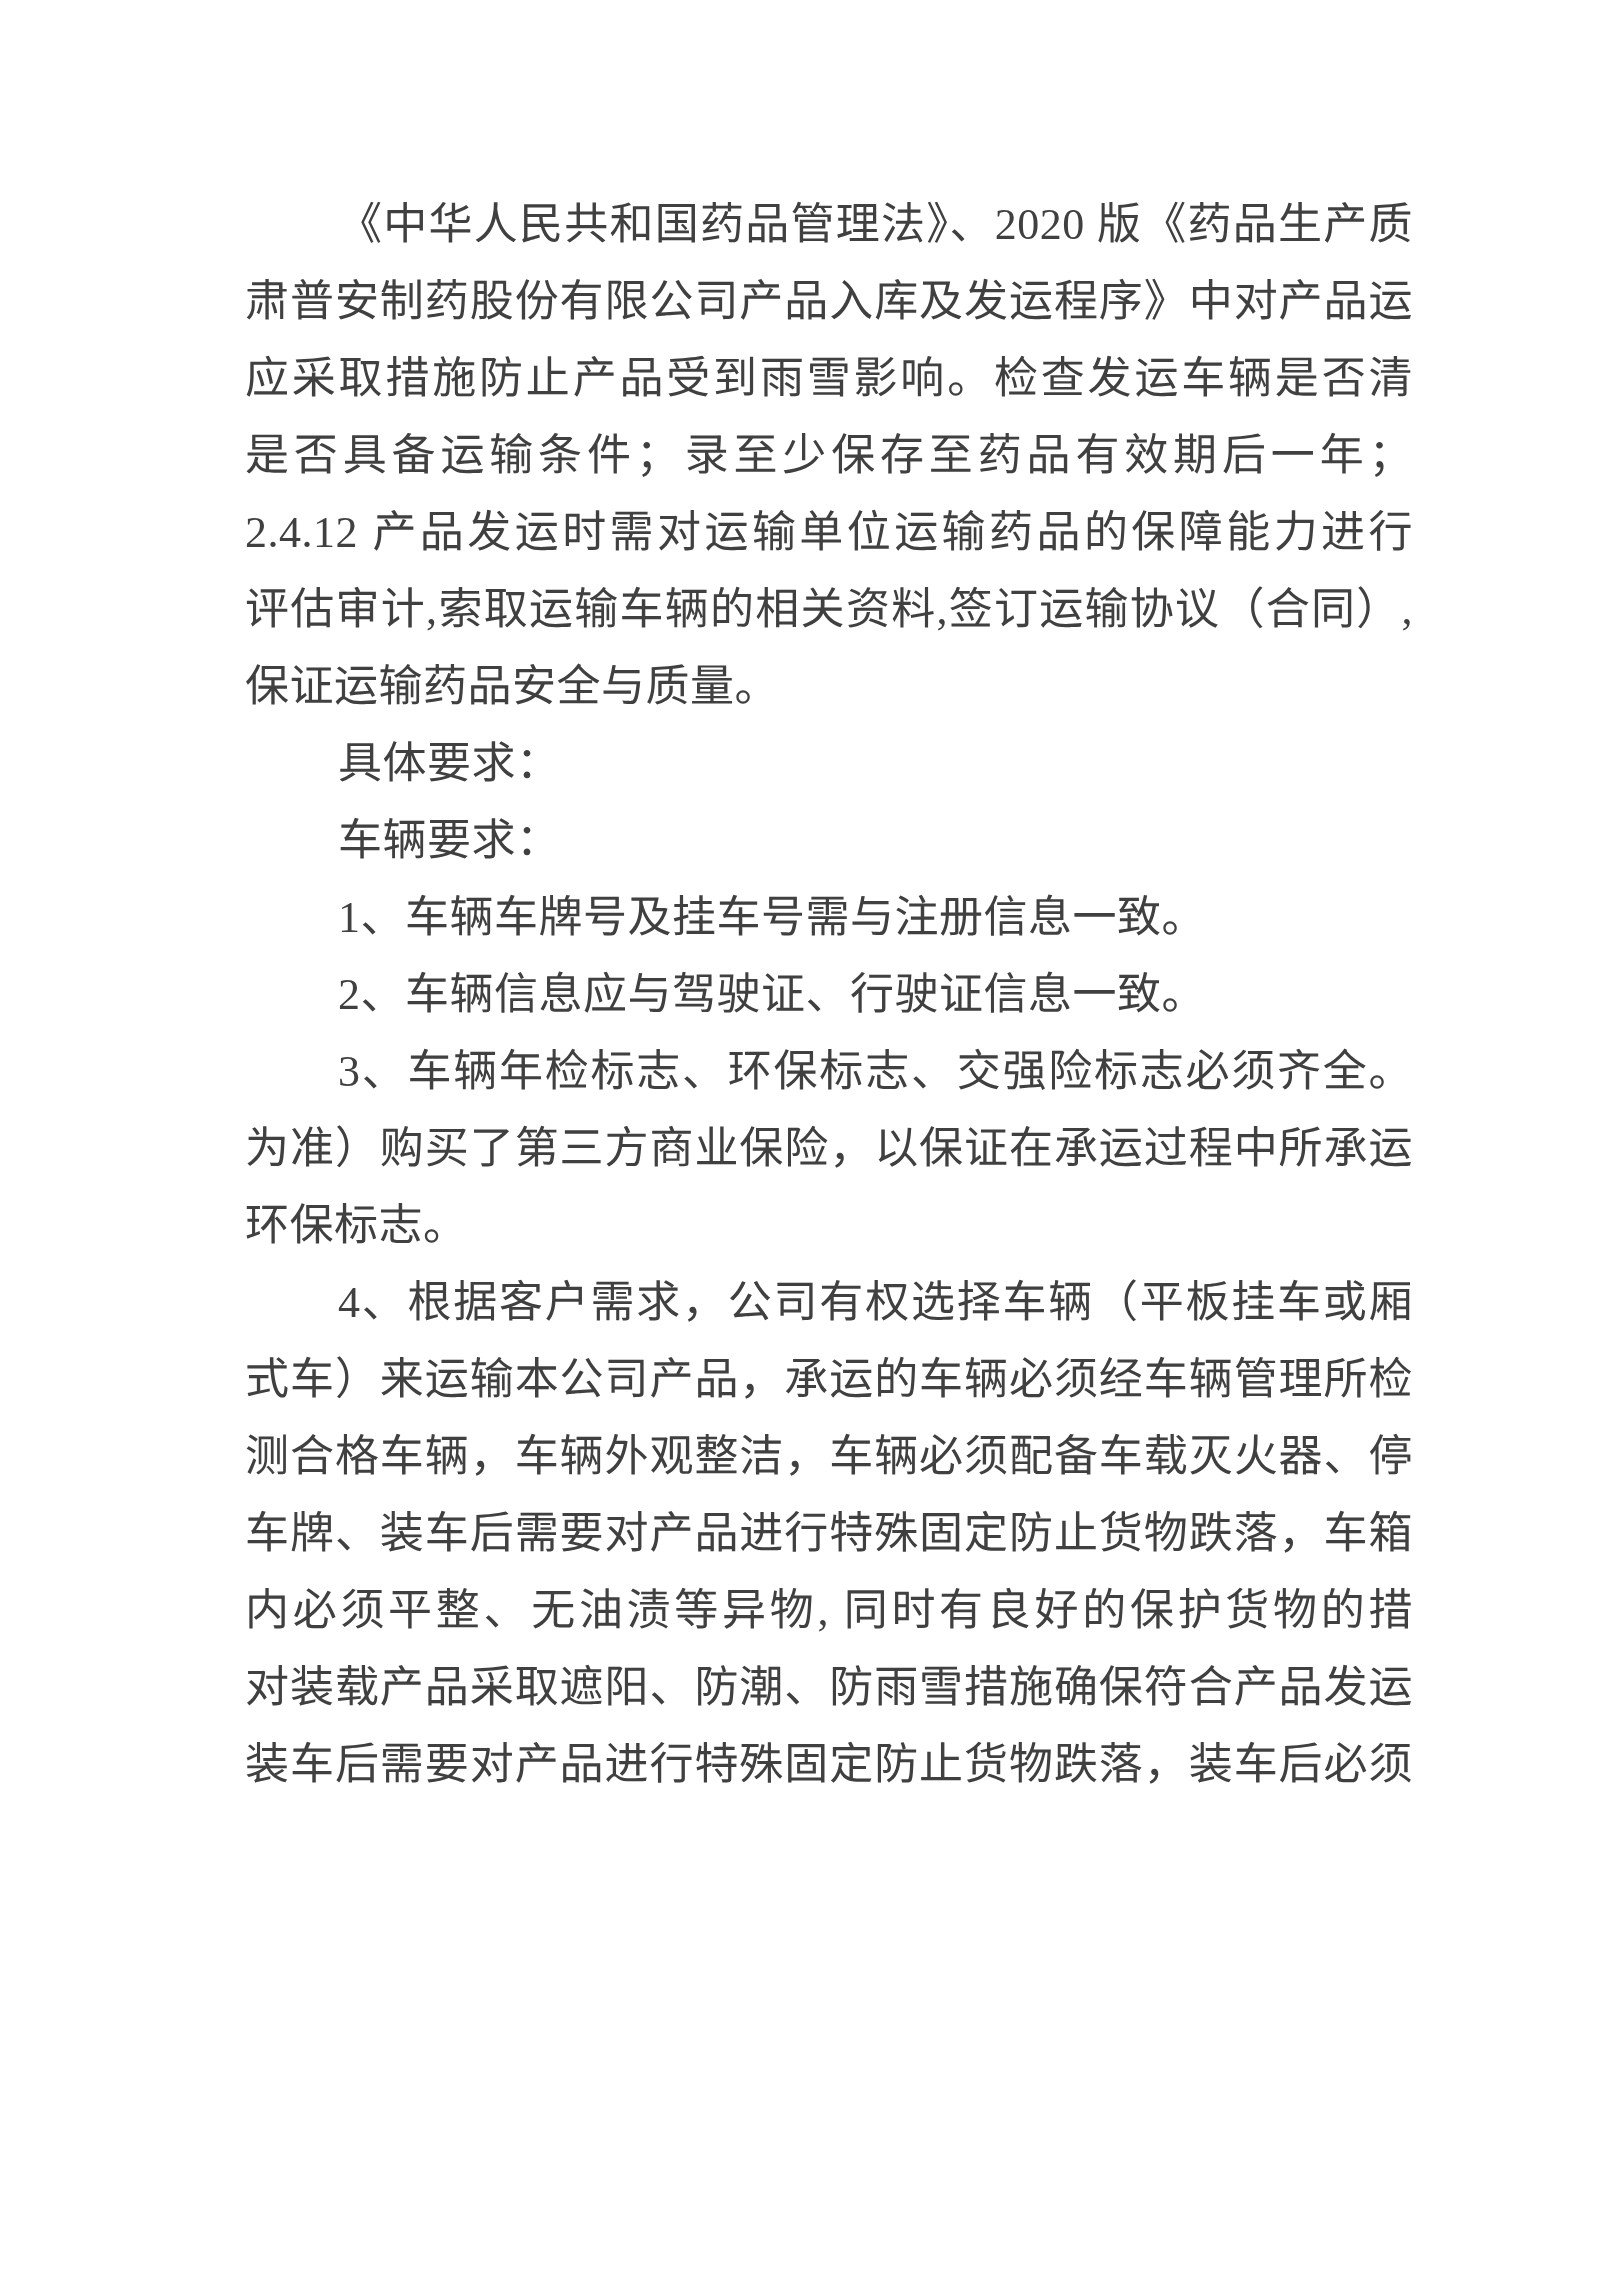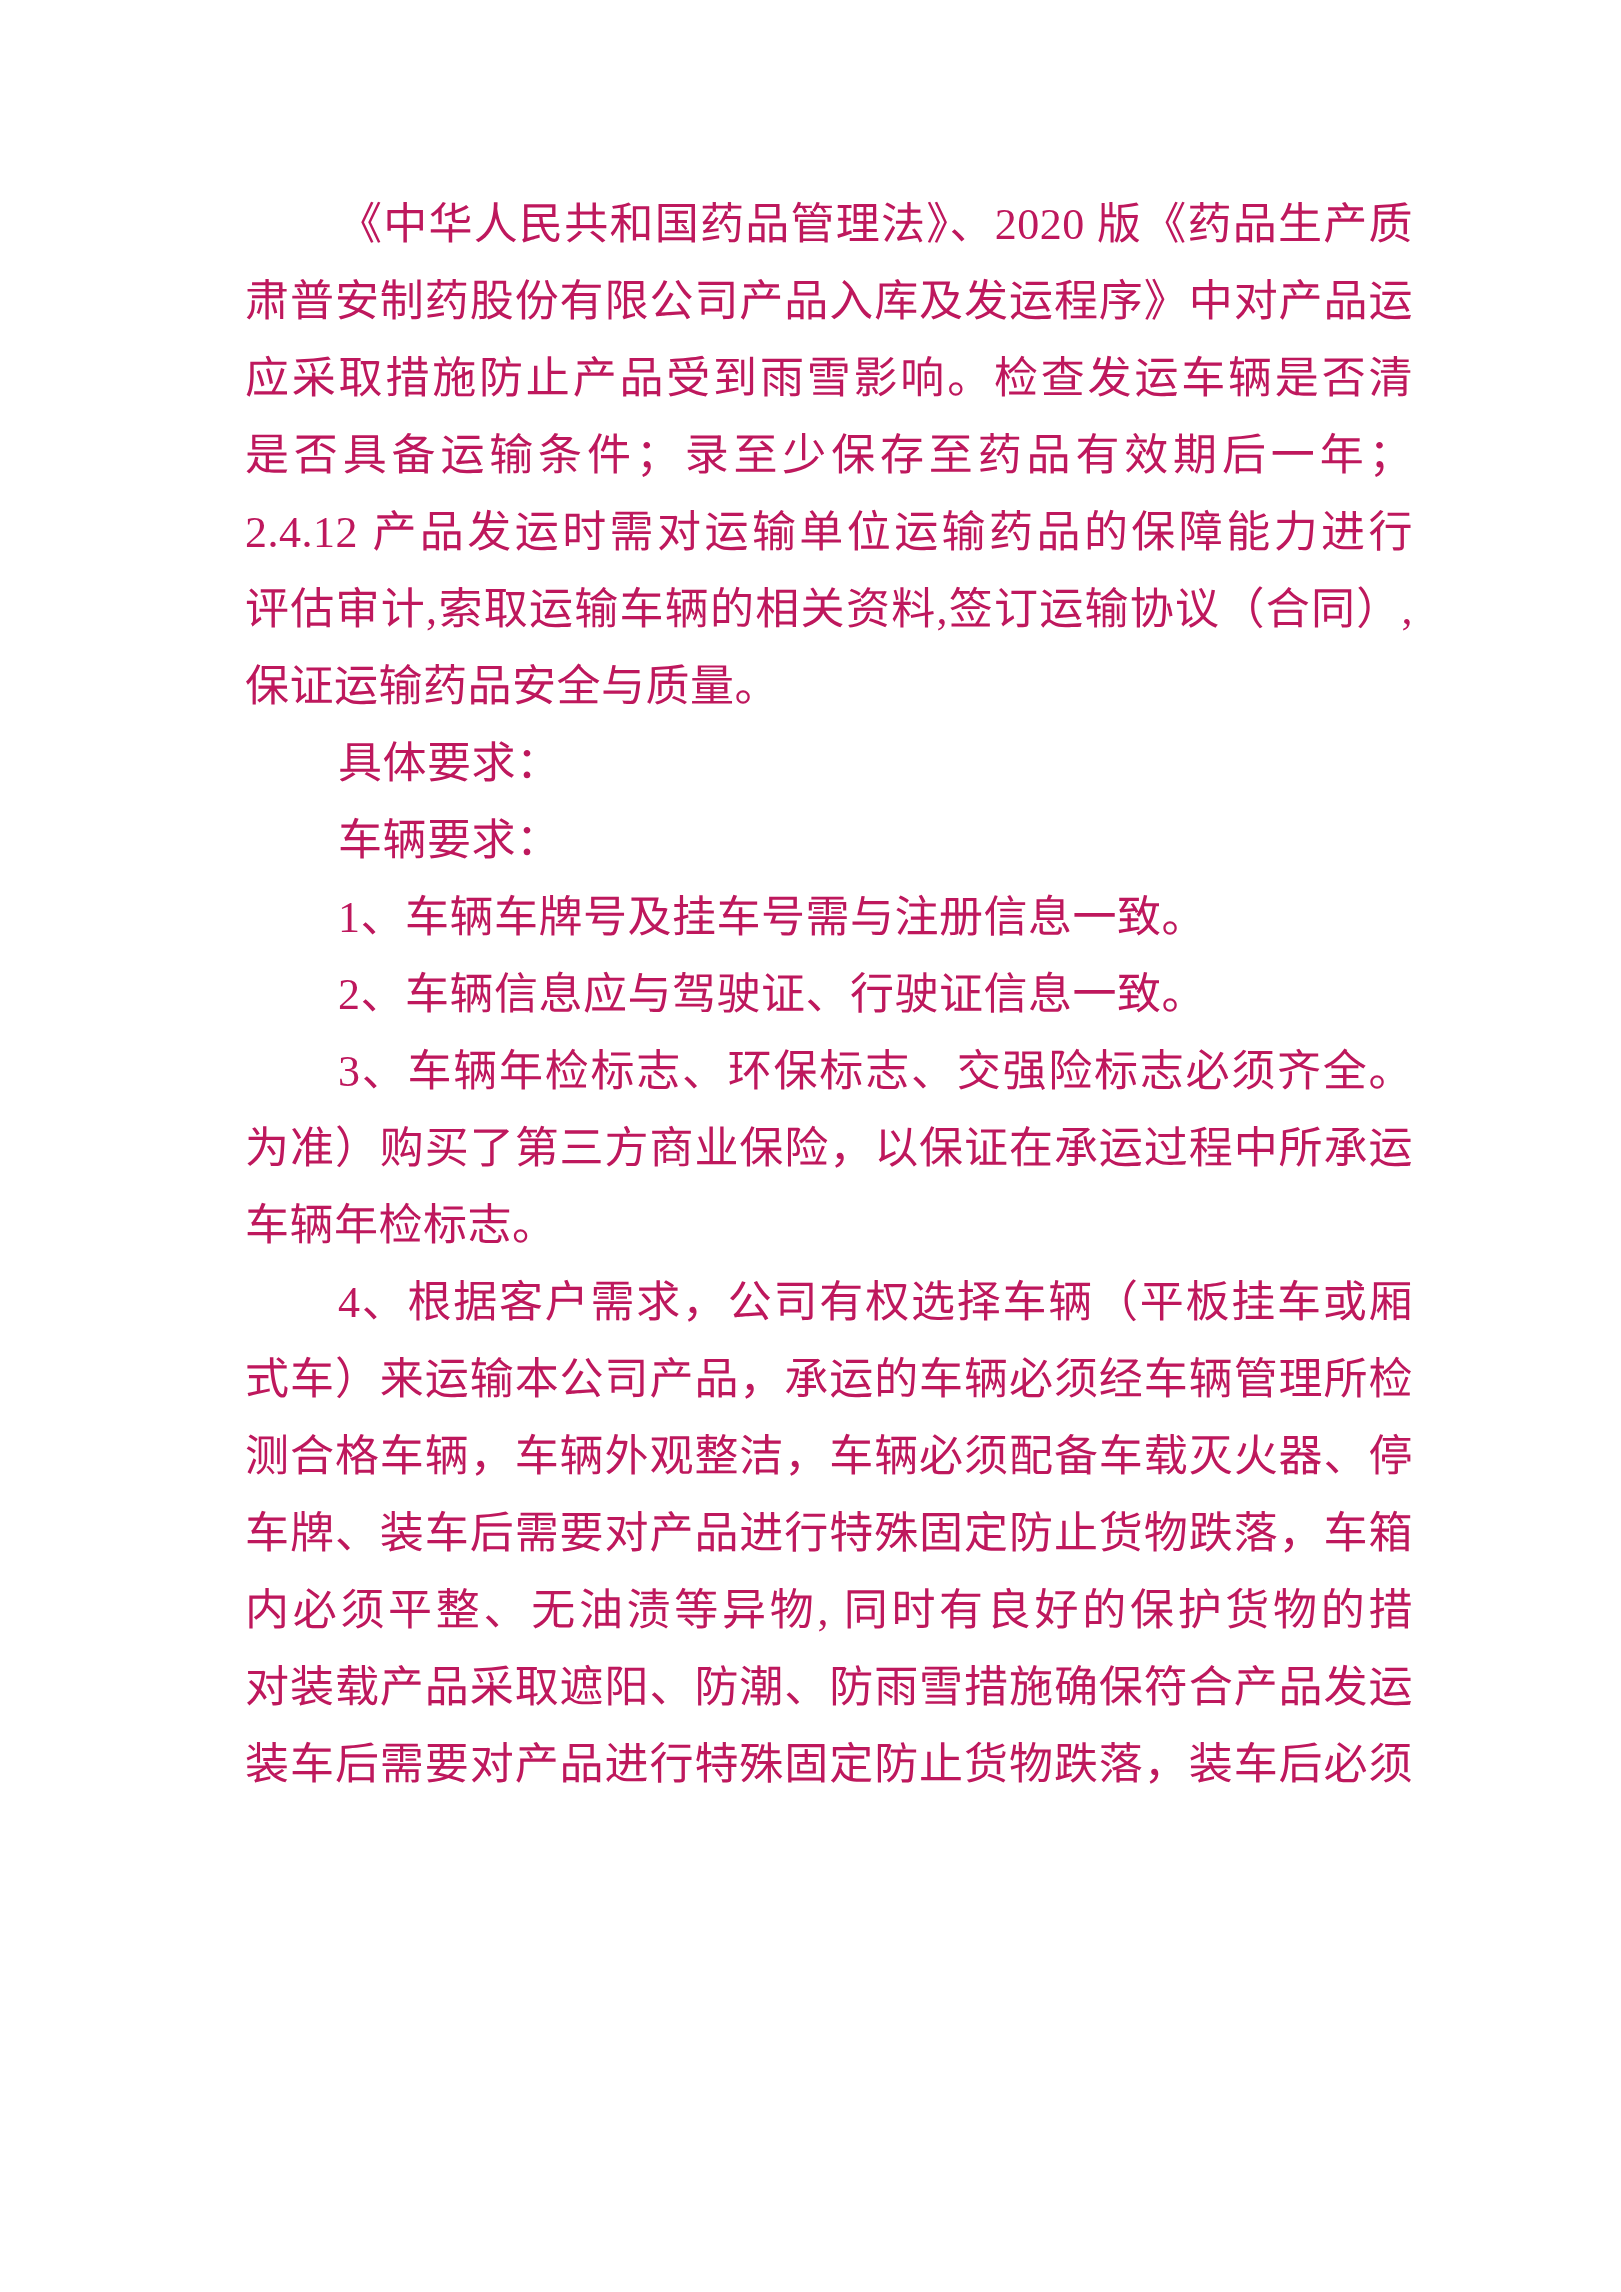--- a/index.html
+++ b/index.html
@@ -6,21 +6,21 @@
     margin: 0;
     padding: 0;
     background: #9a9a9a;
   }
   .page {
     position: relative;
     width: 1621px;
     height: 2293px;
     margin: 0 auto;
     background: #ffffff;
-    color: #be185d;
+    color: #404040;
     font-family: "Liberation Serif", "DejaVu Serif", serif;
     overflow: hidden;
   }
   .textblock {
     position: absolute;
     left: 245px;
     top: 186px;
     width: 1168px;
   }
   .line {
@@ -55,21 +55,21 @@
     <div class="line end">保证运输药品安全与质量。</div>
 
     <div class="line indent bold end">具体要求：</div>
     <div class="line indent bold end">车辆要求：</div>
 
     <div class="line indent end">1、车辆车牌号及挂车号需与注册信息一致。</div>
     <div class="line indent end">2、车辆信息应与驾驶证、行驶证信息一致。</div>
 
     <div class="line indent fill">3、车辆年检标志、环保标志、交强险标志必须齐全。</div>
     <div class="line fill">为准）购买了第三方商业保险，以保证在承运过程中所承运</div>
-    <div class="line end">车辆年检标志。</div>
+    <div class="line end">环保标志。</div>
 
     <div class="line indent fill">4、根据客户需求，公司有权选择车辆（平板挂车或厢</div>
     <div class="line fill">式车）来运输本公司产品，承运的车辆必须经车辆管理所检</div>
     <div class="line fill">测合格车辆，车辆外观整洁，车辆必须配备车载灭火器、停</div>
     <div class="line fill">车牌、装车后需要对产品进行特殊固定防止货物跌落，车箱</div>
     <div class="line fill">内必须平整、无油渍等异物, 同时有良好的保护货物的措施。</div>
     <div class="line fill">对装载产品采取遮阳、防潮、防雨雪措施确保符合产品发运</div>
     <div class="line fill">装车后需要对产品进行特殊固定防止货物跌落，装车后必须</div>
 
   </div>

